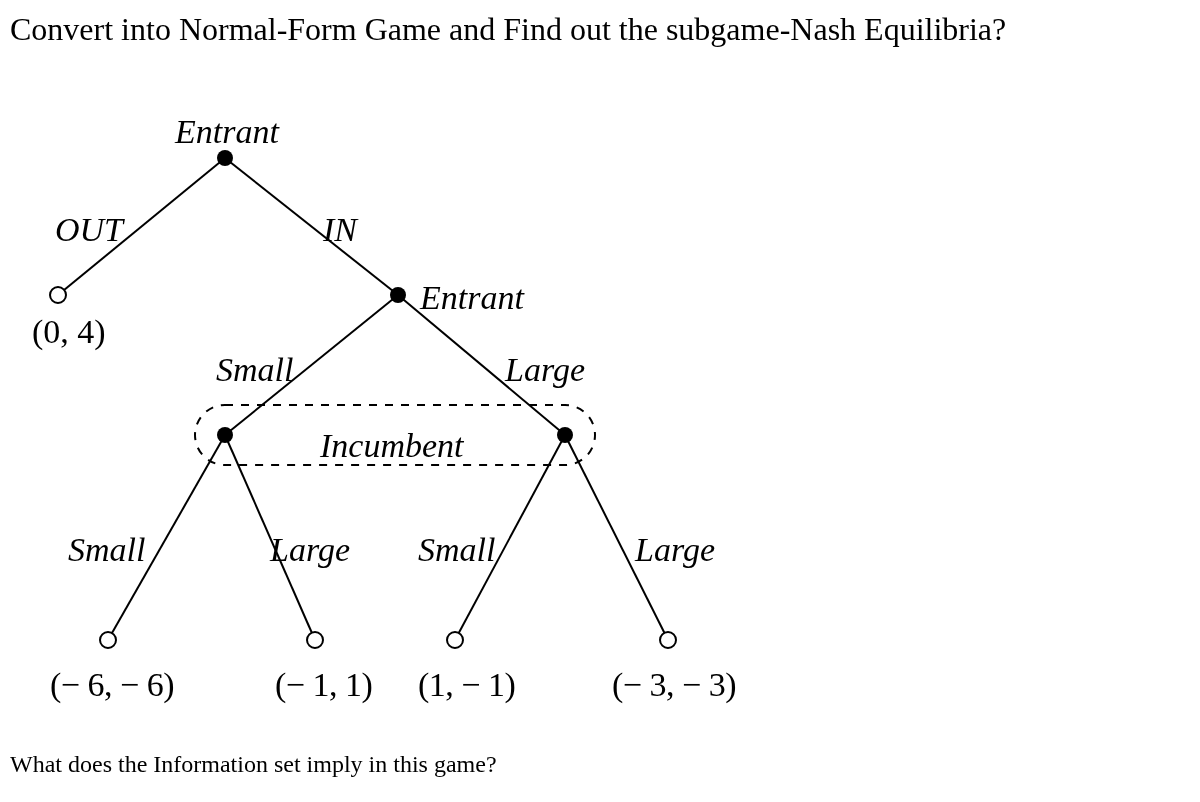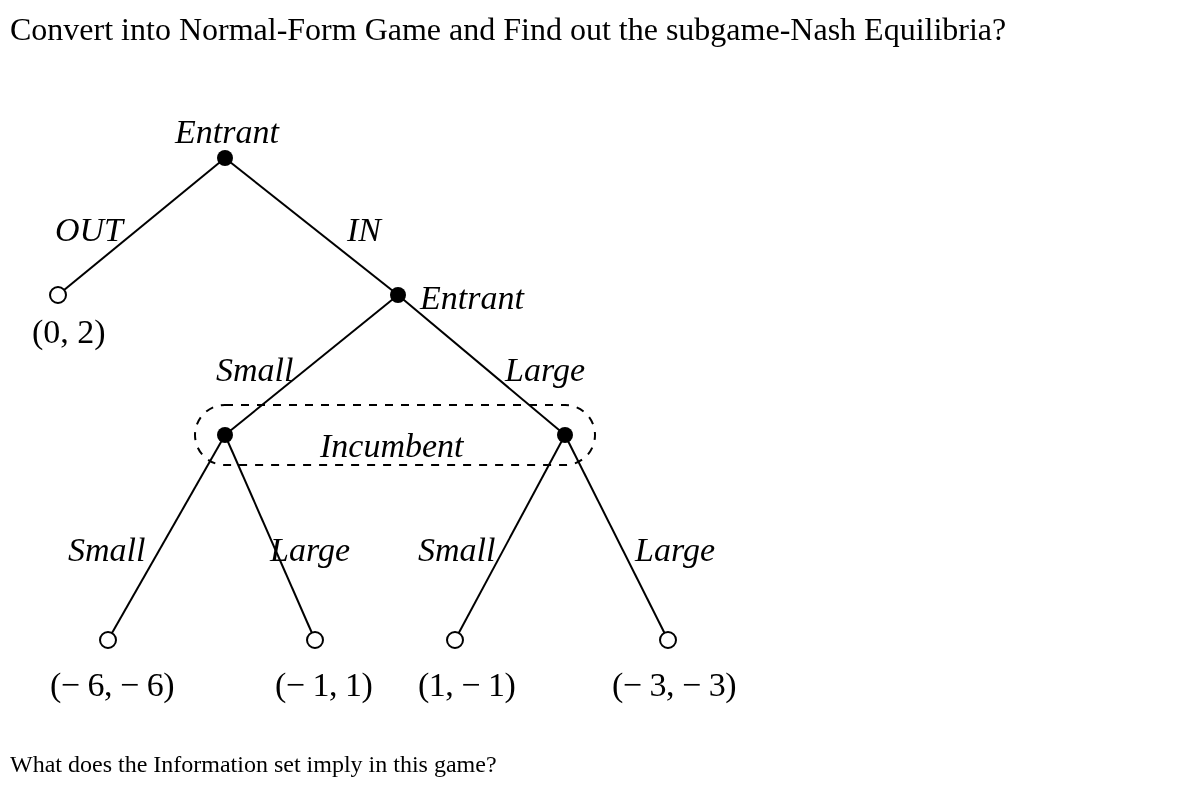--- a/index.html
+++ b/index.html
@@ -77,29 +77,29 @@
     <circle class="open" cx="315" cy="640" r="8"></circle>
     <circle class="open" cx="455" cy="640" r="8"></circle>
     <circle class="open" cx="668" cy="640" r="8"></circle>
   </svg>
 
   <div class="text italic" style="left:175px; top:112px;">Entrant</div>
   <div class="text italic" style="left:420px; top:278px;">Entrant</div>
   <div class="text italic" style="left:320px; top:418px;margin-top:8px;">Incumbent</div>
 
   <div class="text italic" style="left:55px;  top:210px;">OUT</div>
-  <div class="text italic" style="left:323px; top:210px;margin-left:24px;">IN</div>
+  <div class="text italic" style="left:323px; top:210px;">IN</div>
   <div class="text italic" style="left:216px; top:350px;">Small</div>
   <div class="text italic" style="left:505px; top:350px;">Large</div>
   <div class="text italic" style="left:68px;  top:530px;">Small</div>
   <div class="text italic" style="left:270px; top:530px;">Large</div>
   <div class="text italic" style="left:418px; top:530px;">Small</div>
   <div class="text italic" style="left:635px; top:530px;">Large</div>
 
-  <div class="text" style="left:32px;  top:312px;">(0, 2)</div>
+  <div class="text" style="left:32px;  top:312px;">(0, 4)</div>
   <div class="text minus" style="left:50px;  top:665px;">(− 6, − 6)</div>
   <div class="text minus" style="left:275px; top:665px;">(− 1, 1)</div>
   <div class="text minus" style="left:418px; top:665px;">(1, − 1)</div>
   <div class="text minus" style="left:612px; top:665px;">(− 3, − 3)</div>
 
   <div class="text" style="left:10px; top:750px; font-size:24px;">What does the Information set imply in this game?</div>
 
 </div>
 
 </body></html>

